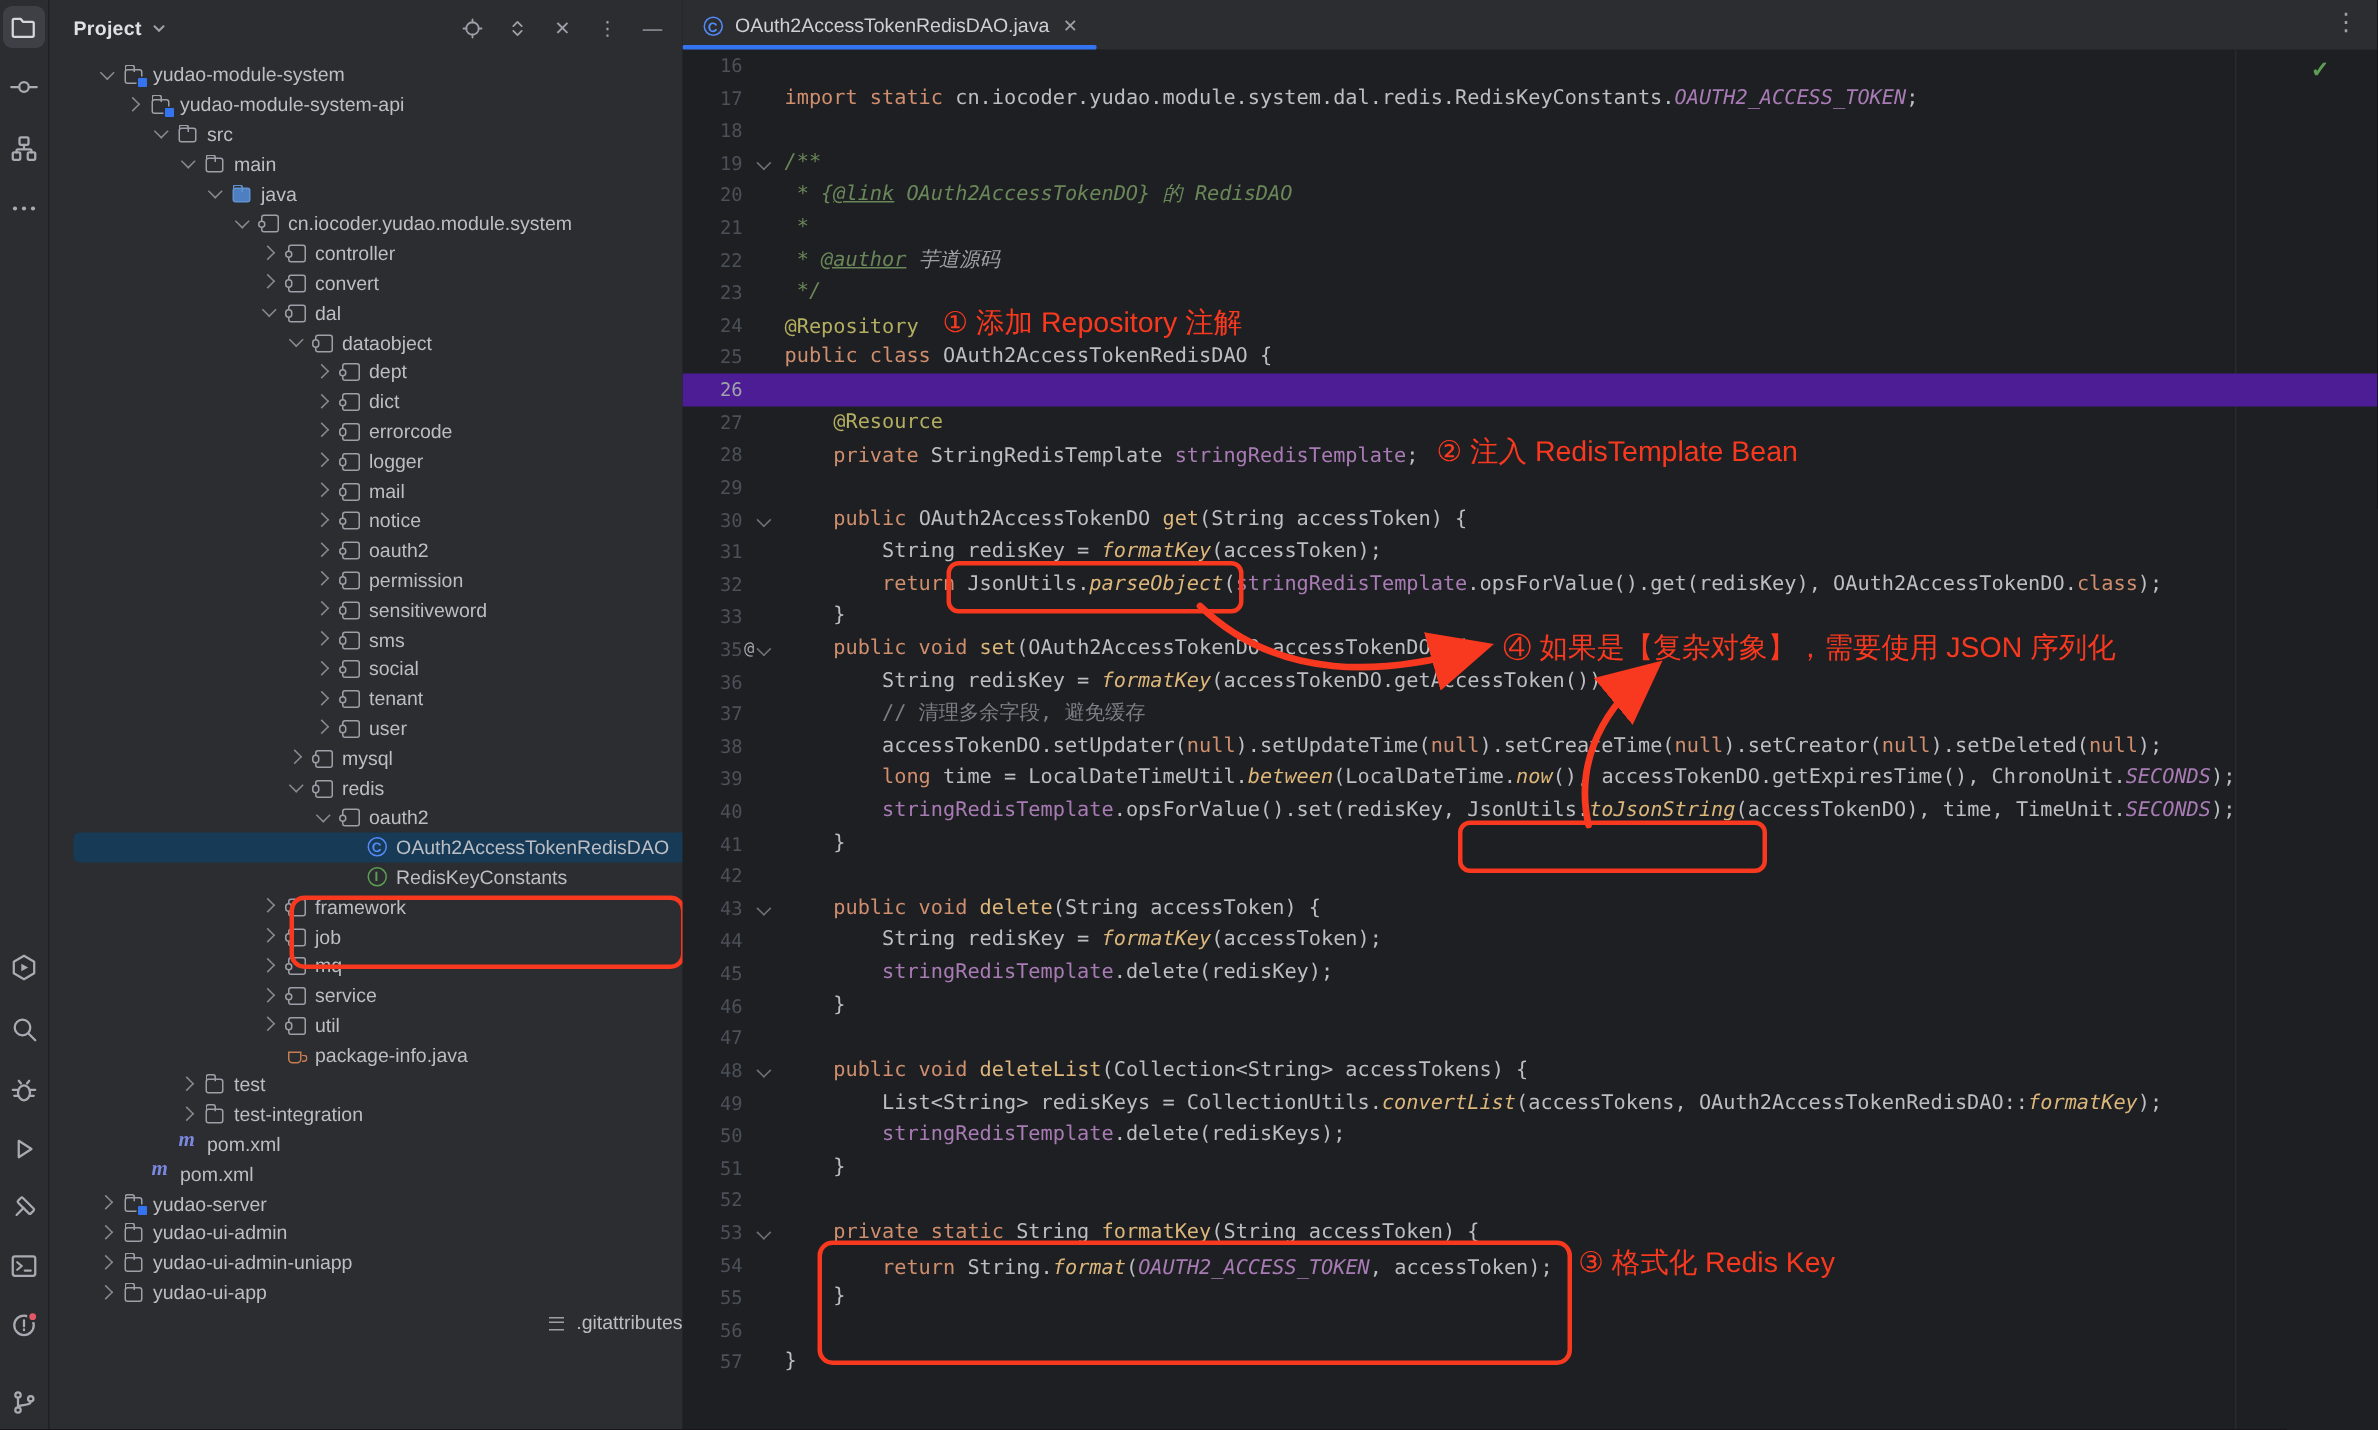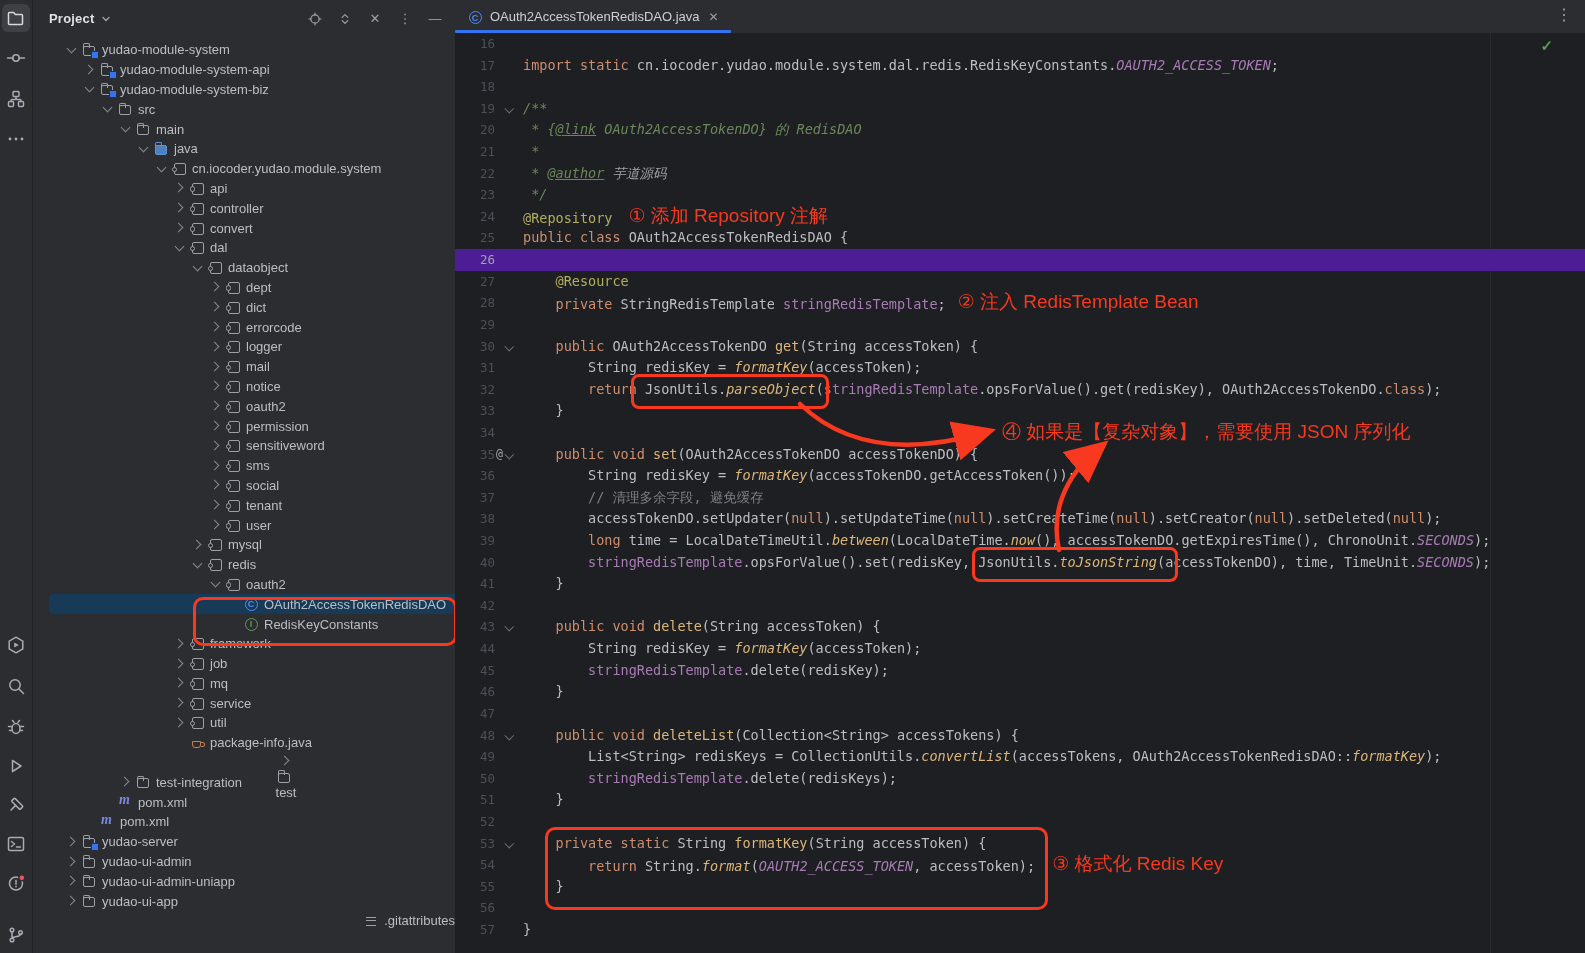--- a/index.html
+++ b/index.html
@@ -235,51 +235,39 @@
           </span>
           <span>yudao-module-system</span>
         </div>
         <div class="trow" style="padding-left: 49px;">
           <span class="chev col"></span>
           <span class="ticon i-module">
             <i class="mod-badge"></i>
           </span>
           <span>yudao-module-system-api</span>
         </div>
-        <div class="trow" style="padding-left: 49px;">
-          <span class="chev exp"></span>
-          <span class="ticon i-module">
-            <i class="mod-badge"></i>
-          </span>
-          <span>yudao-module-system-biz</span>
-        </div>
         <div class="trow" style="padding-left: 67px;">
           <span class="chev exp"></span>
           <span class="ticon i-folder"></span>
           <span>src</span>
         </div>
         <div class="trow" style="padding-left: 85px;">
           <span class="chev exp"></span>
           <span class="ticon i-folder"></span>
           <span>main</span>
         </div>
         <div class="trow" style="padding-left: 103px;">
           <span class="chev exp"></span>
           <span class="ticon i-folderjava"></span>
           <span>java</span>
         </div>
         <div class="trow" style="padding-left: 121px;">
           <span class="chev exp"></span>
           <span class="ticon i-pkg"></span>
           <span>cn.iocoder.yudao.module.system</span>
-        </div>
-        <div class="trow" style="padding-left: 139px;">
-          <span class="chev col"></span>
-          <span class="ticon i-pkg"></span>
-          <span>api</span>
         </div>
         <div class="trow" style="padding-left: 139px;">
           <span class="chev col"></span>
           <span class="ticon i-pkg"></span>
           <span>controller</span>
         </div>
         <div class="trow" style="padding-left: 139px;">
           <span class="chev col"></span>
           <span class="ticon i-pkg"></span>
           <span>convert</span>
@@ -407,21 +395,21 @@
         <div class="trow" style="padding-left: 139px;">
           <span class="chev col"></span>
           <span class="ticon i-pkg"></span>
           <span>util</span>
         </div>
         <div class="trow" style="padding-left: 139px;">
           <span class="chev"></span>
           <span class="ticon i-javafile"></span>
           <span>package-info.java</span>
         </div>
-        <div class="trow" style="padding-left: 85px; flex-direction: column;">
+        <div class="trow" style="padding-left: 85px;">
           <span class="chev col"></span>
           <span class="ticon i-folder"></span>
           <span>test</span>
         </div>
         <div class="trow" style="padding-left: 85px;">
           <span class="chev col"></span>
           <span class="ticon i-folder"></span>
           <span>test-integration</span>
         </div>
         <div class="trow" style="padding-left: 67px;">
@@ -490,21 +478,20 @@
         <div class="cline"><span class="lnum">24</span><span class="gut"></span><span class="ctext"><span class="tk-ann">@Repository</span><span class="rnote" style="margin-left: 16px;">① 添加 Repository 注解</span></span></div>
         <div class="cline"><span class="lnum">25</span><span class="gut"></span><span class="ctext"><span class="tk-kw">public class </span><span class="tk-def">OAuth2AccessTokenRedisDAO {</span></span></div>
         <div class="cline cur"><span class="lnum">26</span><span class="gut"></span><span class="ctext"></span></div>
         <div class="cline"><span class="lnum">27</span><span class="gut"></span><span class="ctext"><span class="tk-def">    </span><span class="tk-ann">@Resource</span></span></div>
         <div class="cline"><span class="lnum">28</span><span class="gut"></span><span class="ctext"><span class="tk-def">    </span><span class="tk-kw">private </span><span class="tk-def">StringRedisTemplate </span><span class="tk-fld">stringRedisTemplate</span><span class="tk-def">;</span><span class="rnote" style="margin-left: 12px;">② 注入 RedisTemplate Bean</span></span></div>
         <div class="cline"><span class="lnum">29</span><span class="gut"></span><span class="ctext"></span></div>
         <div class="cline"><span class="lnum">30</span><span class="gut gfold"></span><span class="ctext"><span class="tk-def">    </span><span class="tk-kw">public </span><span class="tk-def">OAuth2AccessTokenDO </span><span class="tk-mth">get</span><span class="tk-def">(String accessToken) {</span></span></div>
         <div class="cline"><span class="lnum">31</span><span class="gut"></span><span class="ctext"><span class="tk-def">        String redisKey = </span><span class="tk-smth">formatKey</span><span class="tk-def">(accessToken);</span></span></div>
         <div class="cline"><span class="lnum">32</span><span class="gut"></span><span class="ctext"><span class="tk-def">        </span><span class="tk-kw">return </span><span class="tk-def">JsonUtils.</span><span class="tk-smth">parseObject</span><span class="tk-def">(</span><span class="tk-fld">stringRedisTemplate</span><span class="tk-def">.opsForValue().get(redisKey), OAuth2AccessTokenDO.</span><span class="tk-kw">class</span><span class="tk-def">);</span></span></div>
         <div class="cline"><span class="lnum">33</span><span class="gut"></span><span class="ctext"><span class="tk-def">    }</span></span></div>
-        <div class="cline"><span class="lnum">34</span><span class="gut"></span><span class="ctext"></span></div>
         <div class="cline"><span class="lnum">35</span><span class="gut gfold"><span class="at-ico">@</span></span><span class="ctext"><span class="tk-def">    </span><span class="tk-kw">public void </span><span class="tk-mth">set</span><span class="tk-def">(OAuth2AccessTokenDO accessTokenDO) {</span></span></div>
         <div class="cline"><span class="lnum">36</span><span class="gut"></span><span class="ctext"><span class="tk-def">        String redisKey = </span><span class="tk-smth">formatKey</span><span class="tk-def">(accessTokenDO.getAccessToken());</span></span></div>
         <div class="cline"><span class="lnum">37</span><span class="gut"></span><span class="ctext"><span class="tk-def">        </span><span class="tk-cmt">// 清理多余字段, 避免缓存</span></span></div>
         <div class="cline"><span class="lnum">38</span><span class="gut"></span><span class="ctext"><span class="tk-def">        accessTokenDO.setUpdater(</span><span class="tk-kw">null</span><span class="tk-def">).setUpdateTime(</span><span class="tk-kw">null</span><span class="tk-def">).setCreateTime(</span><span class="tk-kw">null</span><span class="tk-def">).setCreator(</span><span class="tk-kw">null</span><span class="tk-def">).setDeleted(</span><span class="tk-kw">null</span><span class="tk-def">);</span></span></div>
         <div class="cline"><span class="lnum">39</span><span class="gut"></span><span class="ctext"><span class="tk-def">        </span><span class="tk-kw">long </span><span class="tk-def">time = LocalDateTimeUtil.</span><span class="tk-smth">between</span><span class="tk-def">(LocalDateTime.</span><span class="tk-smth">now</span><span class="tk-def">(), accessTokenDO.getExpiresTime(), ChronoUnit.</span><span class="tk-cst">SECONDS</span><span class="tk-def">);</span></span></div>
         <div class="cline"><span class="lnum">40</span><span class="gut"></span><span class="ctext"><span class="tk-def">        </span><span class="tk-fld">stringRedisTemplate</span><span class="tk-def">.opsForValue().set(redisKey, JsonUtils.</span><span class="tk-smth">toJsonString</span><span class="tk-def">(accessTokenDO), time, TimeUnit.</span><span class="tk-cst">SECONDS</span><span class="tk-def">);</span></span></div>
         <div class="cline"><span class="lnum">41</span><span class="gut"></span><span class="ctext"><span class="tk-def">    }</span></span></div>
         <div class="cline"><span class="lnum">42</span><span class="gut"></span><span class="ctext"></span></div>
         <div class="cline"><span class="lnum">43</span><span class="gut gfold"></span><span class="ctext"><span class="tk-def">    </span><span class="tk-kw">public void </span><span class="tk-mth">delete</span><span class="tk-def">(String accessToken) {</span></span></div>
         <div class="cline"><span class="lnum">44</span><span class="gut"></span><span class="ctext"><span class="tk-def">        String redisKey = </span><span class="tk-smth">formatKey</span><span class="tk-def">(accessToken);</span></span></div>

